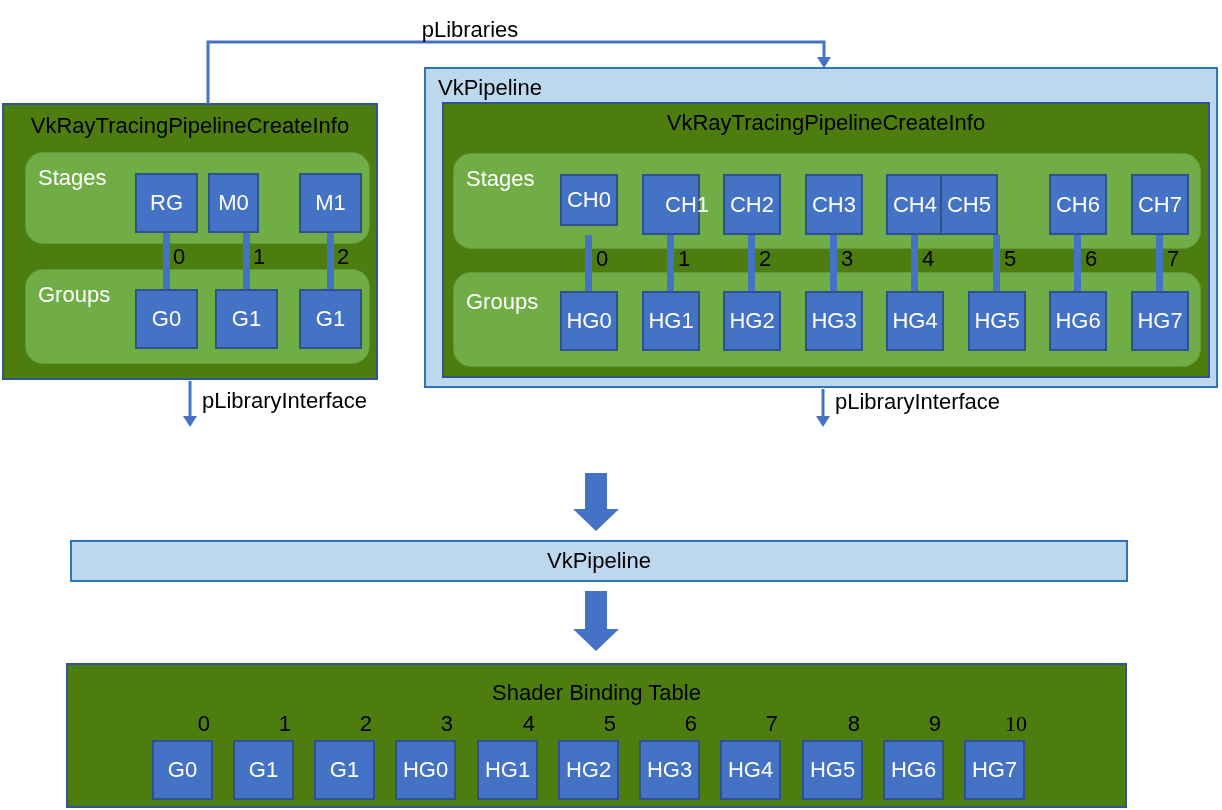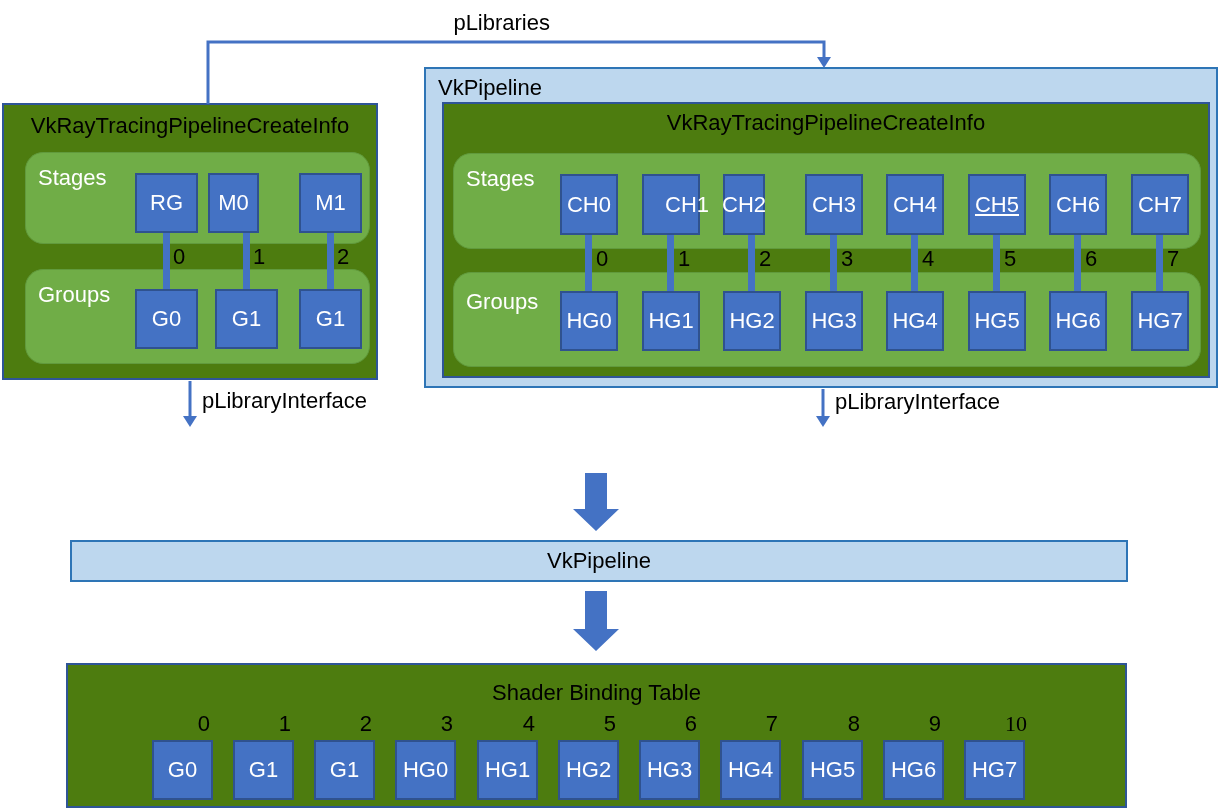--- a/index.html
+++ b/index.html
@@ -62,21 +62,21 @@
     <line class="thin" x1="190" y1="381" x2="190" y2="417"></line>
     <polygon class="head" points="183,416 197,416 190,427"></polygon>
 
     <line class="thin" x1="823" y1="389" x2="823" y2="417"></line>
     <polygon class="head" points="816,416 830,416 823,427"></polygon>
 
     <polygon class="block" points="585,473 607,473 607,509 619,509 596,531 573,509 585,509"></polygon>
     <polygon class="block" points="585,591 607,591 607,629 619,629 596,651 573,629 585,629"></polygon>
   </svg>
 
-  <div class="lbl" style="left:390px;top:10px;width:160px;text-align:right;">pLibraries</div>
+  <div class="lbl" style="left:390px;top:17px;width:160px;text-align:center;">pLibraries</div>
   <div class="lbl" style="left:202px;top:388px;">pLibraryInterface</div>
   <div class="lbl" style="left:835px;top:389px;">pLibraryInterface</div>
 
   <div class="bluebox" style="left:2px;top:103px;width:376px;height:277px;">
     <div class="boxtitle">VkRayTracingPipelineCreateInfo</div>
 
     <div class="green" style="left:21px;top:47px;width:345px;height:92px;">
       <div class="greenlbl">Stages</div>
     </div>
     <div class="green" style="left:21px;top:164px;width:345px;height:95px;">
@@ -115,26 +115,26 @@
 
       <div class="conn" style="left:141px;top:131px;height:56px;"></div>
       <div class="conn" style="left:223px;top:131px;height:56px;"></div>
       <div class="conn" style="left:304px;top:131px;height:56px;"></div>
       <div class="conn" style="left:386px;top:131px;height:56px;"></div>
       <div class="conn" style="left:467px;top:131px;height:56px;"></div>
       <div class="conn" style="left:549px;top:131px;height:56px;"></div>
       <div class="conn" style="left:630px;top:131px;height:56px;"></div>
       <div class="conn" style="left:712px;top:131px;height:56px;"></div>
 
-      <div class="sq" style="left:116px;top:70px;width:58px;height:61px;">CH0</div>
+      <div class="sq" style="left:116px;top:70px;width:58px;height:52px;">CH0</div>
       <div class="sq" style="left:198px;top:70px;width:58px;height:61px;padding-left:32px;">CH1</div>
-      <div class="sq" style="left:279px;top:70px;width:42px;height:61px;">CH2</div>
+      <div class="sq" style="left:279px;top:70px;width:58px;height:61px;">CH2</div>
       <div class="sq" style="left:361px;top:70px;width:58px;height:61px;">CH3</div>
       <div class="sq" style="left:442px;top:70px;width:58px;height:61px;">CH4</div>
-      <div class="sq" style="left:524px;top:70px;width:58px;height:61px;text-decoration:underline;">CH5</div>
+      <div class="sq" style="left:496px;top:70px;width:58px;height:61px;">CH5</div>
       <div class="sq" style="left:605px;top:70px;width:58px;height:61px;">CH6</div>
       <div class="sq" style="left:687px;top:70px;width:58px;height:61px;">CH7</div>
 
       <div class="idx" style="left:152px;top:143px;">0</div>
       <div class="idx" style="left:234px;top:143px;">1</div>
       <div class="idx" style="left:315px;top:143px;">2</div>
       <div class="idx" style="left:397px;top:143px;">3</div>
       <div class="idx" style="left:478px;top:143px;">4</div>
       <div class="idx" style="left:560px;top:143px;">5</div>
       <div class="idx" style="left:641px;top:143px;">6</div>

